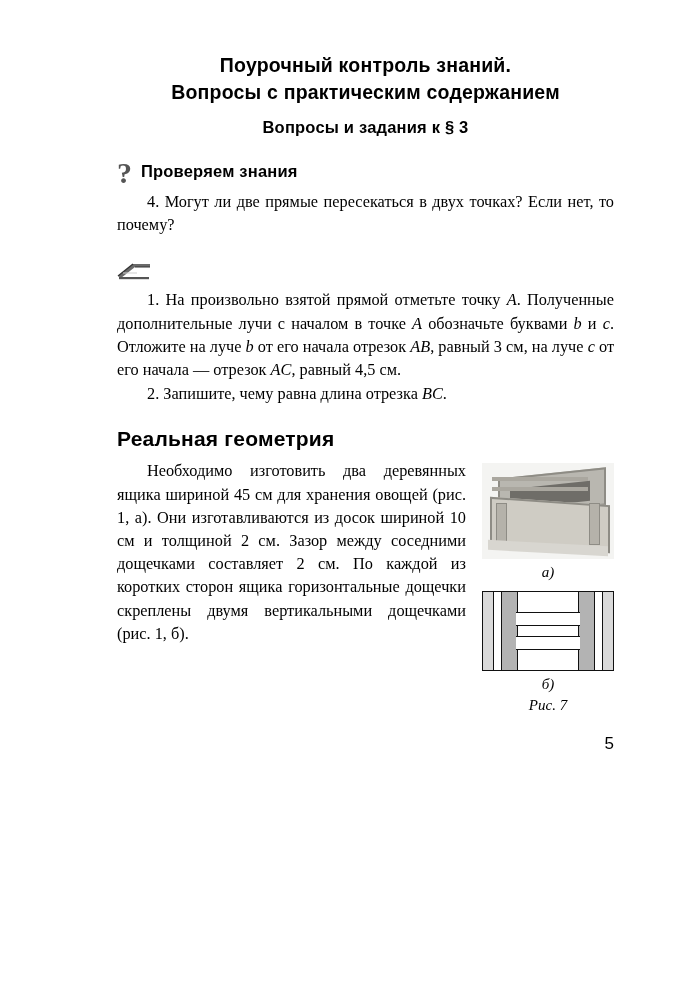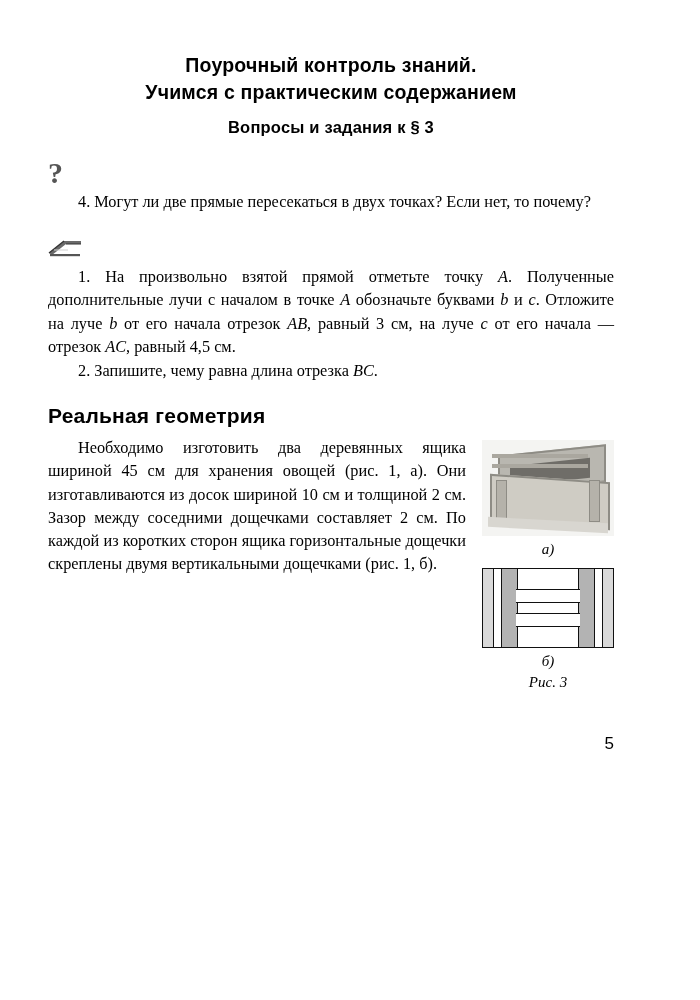--- a/index.html
+++ b/index.html
@@ -13,21 +13,21 @@
     font-family: "Liberation Serif", serif;
     color: #000000;
     position: relative;
     overflow: hidden;
   }
   .page {
     position: relative;
     width: 700px;
     height: 796px;
     box-sizing: border-box;
-    padding: 52px 86px 0 48px;
+    padding: 52px 86px 0 117px;
   }
   .title {
     text-align: center;
     font-family: "Liberation Sans", sans-serif;
     font-weight: bold;
     font-size: 19.5px;
     line-height: 27px;
     letter-spacing: 0.2px;
   }
   .subtitle {
@@ -203,27 +203,28 @@
     font-size: 17px;
   }
 </style>
 </head>
 <body>
 
 <div class="page">
 
   <div>
     <div class="title">Поурочный контроль знаний.</div>
-    <div class="title">Учимся с практическим содержанием</div>
+    <div class="title">Вопросы с практическим содержанием</div>
   </div>
 
   <div class="subtitle">Вопросы и задания к § 3</div>
 
   <div class="section-head">
     <span class="qmark">?</span>
+    <span class="sec-label">Проверяем знания</span>
   </div>
 
   <div class="block">
     <p class="body tight">
       4. Могут ли две прямые пересекаться в двух точках? Если нет, то почему?
     </p>
   </div>
 
   <div class="section-head">
     <span class="book-icon">
@@ -265,20 +266,20 @@
 
       <div class="schem" style="margin-top:10px">
         <div class="edge l"></div>
         <div class="edge r"></div>
         <div class="vbar l"></div>
         <div class="vbar r"></div>
         <div class="hbar top"></div>
         <div class="hbar bot"></div>
       </div>
       <div class="fig-label">б)</div>
-      <div class="fig-caption">Рис. 3</div>
+      <div class="fig-caption">Рис. 7</div>
     </div>
 
     <p class="body">Необходимо изготовить два деревянных ящика шириной 45 см для хранения овощей (рис. 1, а). Они изготавливаются из досок шириной 10 см и толщиной 2 см. Зазор между соседними дощечками составляет 2 см. По каждой из коротких сторон ящика горизонтальные дощечки скреплены двумя вертикальными дощечками (рис. 1, б).</p>
   </div>
 
   <div class="page-number">5</div>
 </div>
 
 </body></html>

